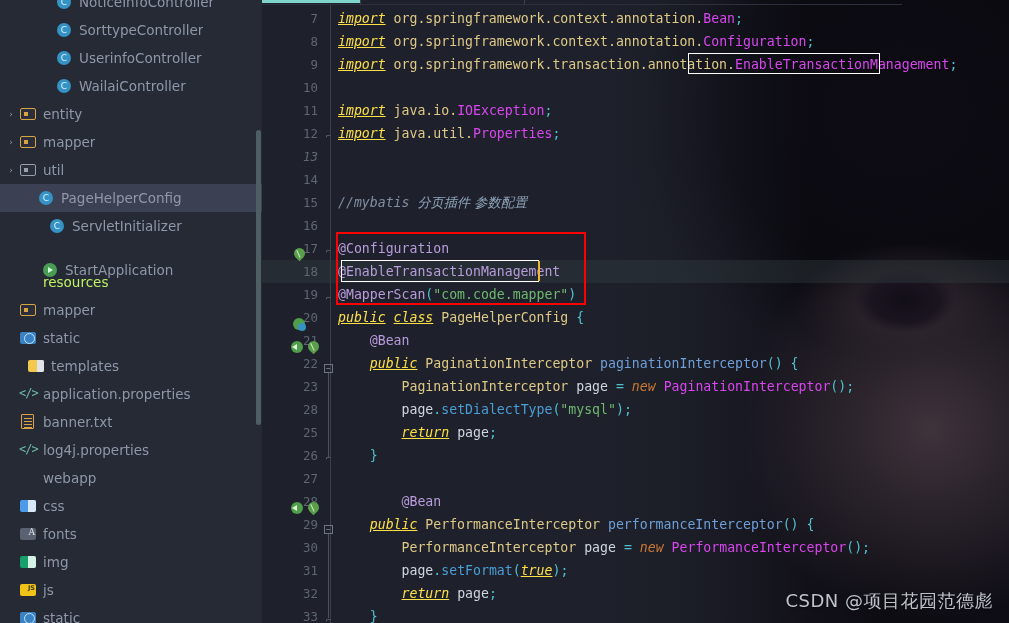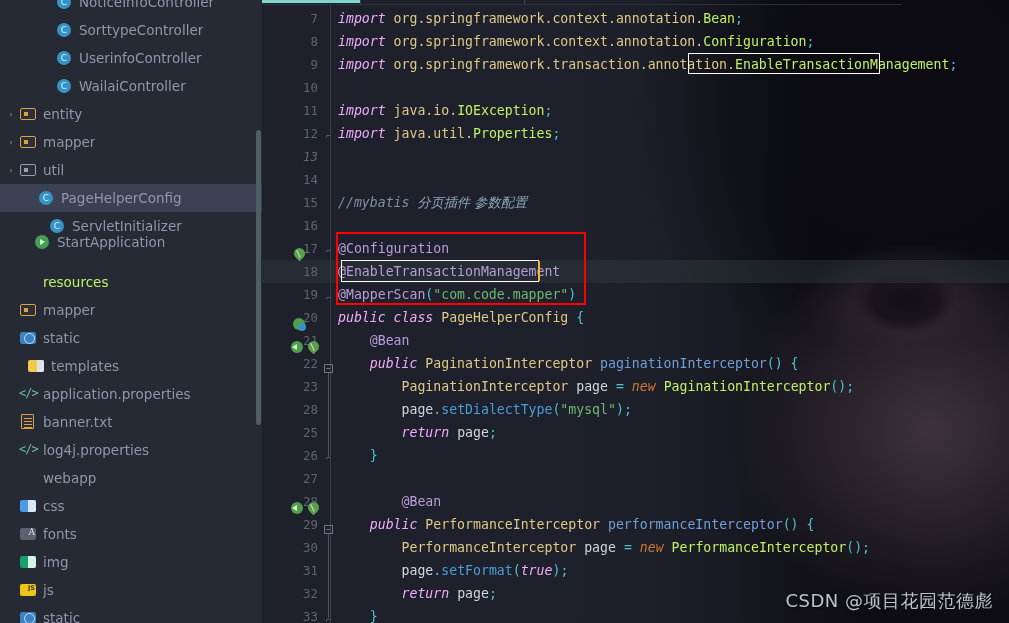--- a/index.html
+++ b/index.html
@@ -84,23 +84,23 @@
   .tabbar .base{ position:absolute; left:0; top:4px; width:640px; height:1px; background:#2c303c; }
 
   .code-area{ position:absolute; left:0; top:5px; width:747px; height:618px; }
   .gutter-line{ position:absolute; left:68px; top:0; width:1px; height:618px; background:#3a3f4d; }
 
   .line{ position:absolute; left:0; width:747px; height:23px; line-height:23px;
          font-size:13.2px; white-space:pre; font-family:"DejaVu Sans Mono", monospace; }
   .line.cur{ background:rgba(50,62,66,.40); }
   .lno{ position:absolute; left:0; width:56px; text-align:right; color:#5e6673; font-size:12.4px; }
   .code{ position:absolute; left:76px; color:#a9b7c6; }
-  .kw-it{ color:#f0abfc; font-style:italic; }
+  .kw-it{ color:#fde047; font-style:italic;text-decoration:underline; }
   .pkg{ color:#dec986; }
-  .cls{ color:#bef264;margin-top:48px; }
+  .cls{ color:#d946ef;margin-top:48px; }
   .punc{ color:#4fc1d0; }
   .cmt{ color:#7f8ea3; font-style:italic; }
   .cmt-cn{ color:#8fa5bb; font-style:italic; font-family:"DejaVu Sans",sans-serif; }
   .ann{ color:#b89cdb; }
   .type{ color:#dec986; }
   .mth{ color:#6f9fd8; }
   .str{ color:#6fb86f; }
   .fld{ color:#cfd6e0; }
   .mcall{ color:#4a9ed6; }
   .newkw{ color:#cc7832; font-style:italic; }
@@ -193,21 +193,21 @@
           </span>
           <span class="lbl plain-lbl">PageHelperConfig</span>
         </div>
         <div class="tree-row" style="position: absolute; left: 0px; top: 212px; width: 262px; padding-left: 33px;">
           <span class="arrow blank">›</span>
           <span class="ico">
             <span class="ic-class"></span>
           </span>
           <span class="lbl plain-lbl">ServletInitializer</span>
         </div>
-        <div class="tree-row" style="position: absolute; left: 0px; top: 228px; width: 262px; padding-left: 18px;">
+        <div class="tree-row" style="position: absolute; left: 0px; top: 256px; width: 262px; padding-left: 26px;">
           <span class="arrow blank">›</span>
           <span class="ico">
             <span class="ic-run"></span>
           </span>
           <span class="lbl plain-lbl">StartApplication</span>
         </div>
         <div class="tree-row" style="position: absolute; left: 0px; top: 268px; width: 262px; padding-left: 4px;">
           <span class="arrow blank">›</span>
           <span class="ico"></span>
           <span class="lbl src-lbl">resources</span>

